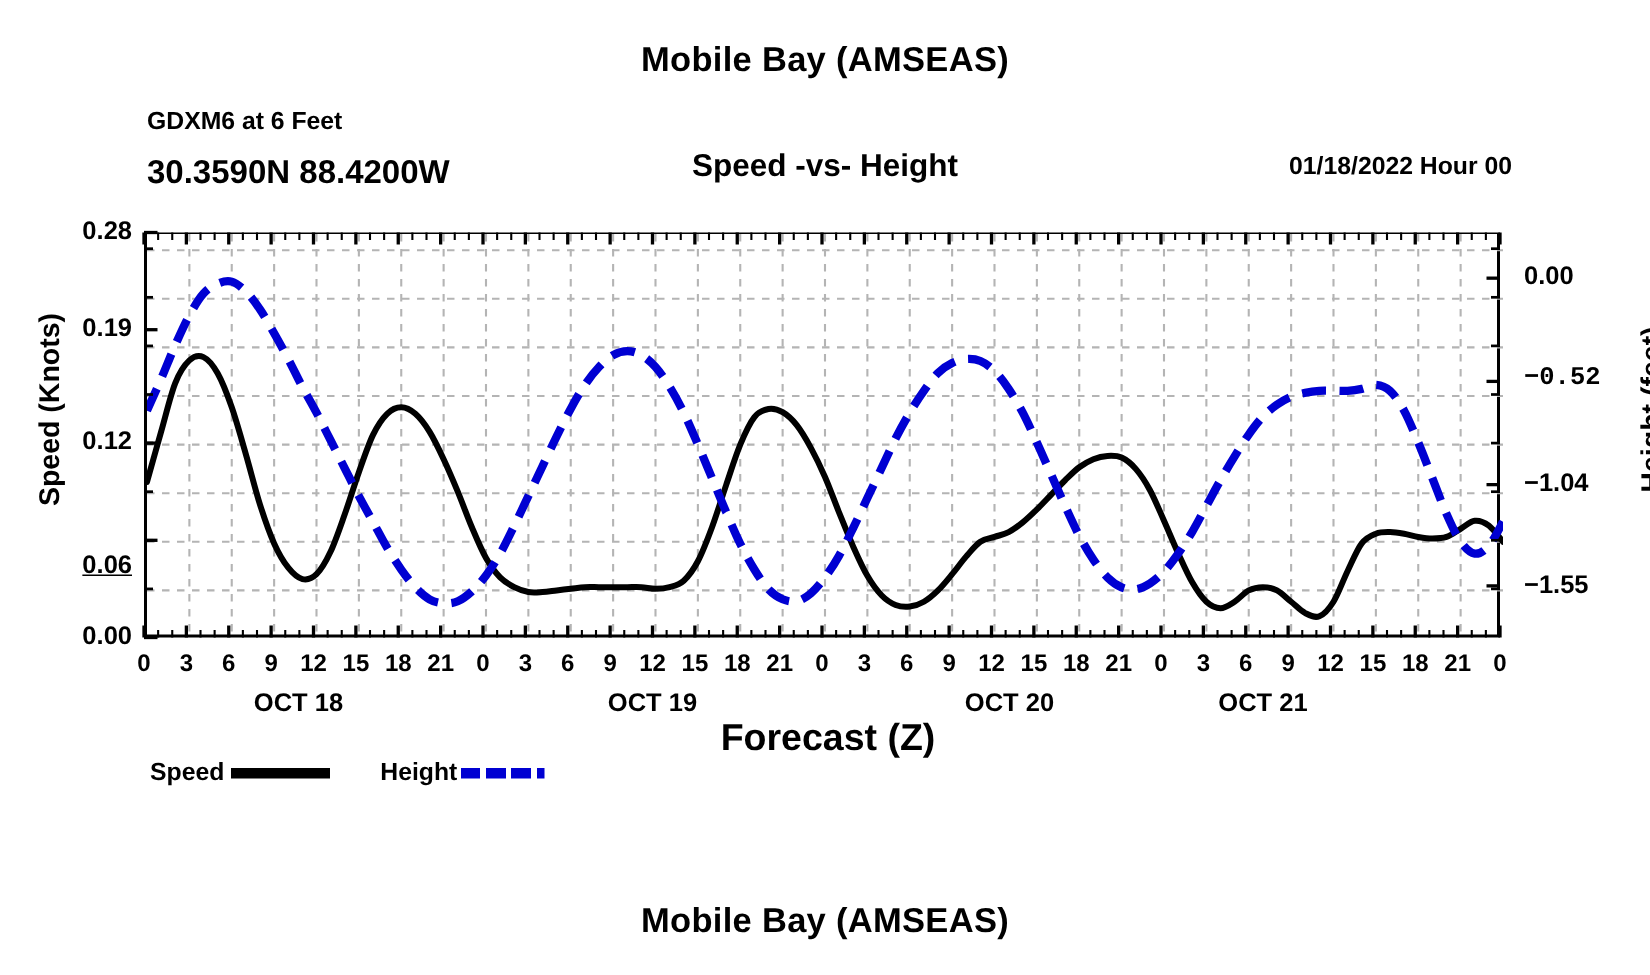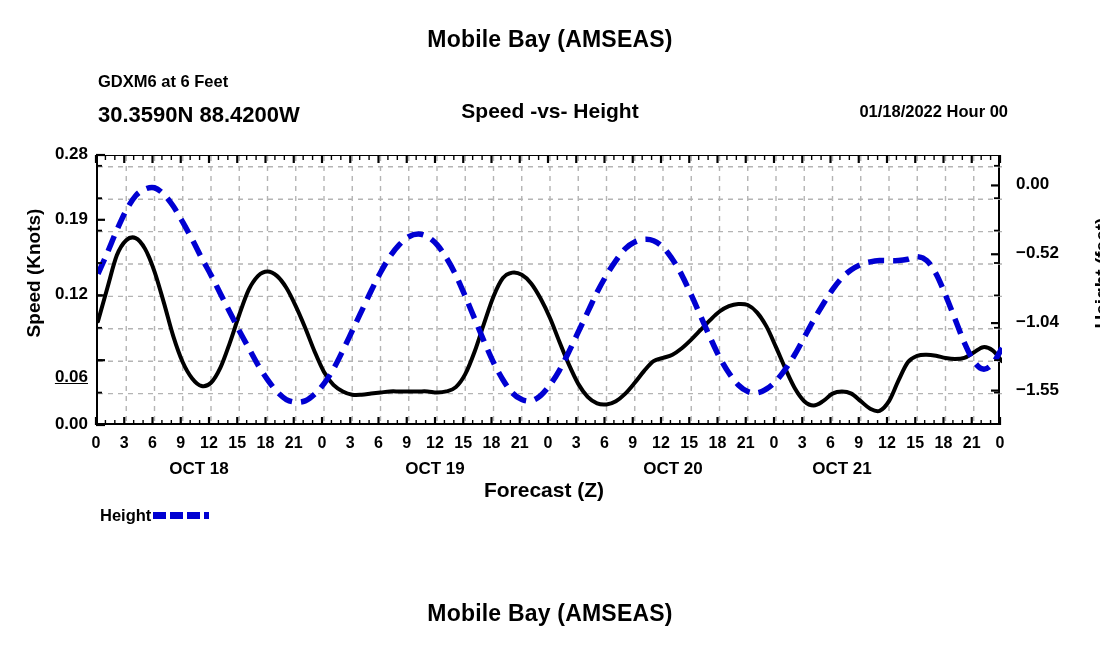--- a/index.html
+++ b/index.html
@@ -86,24 +86,24 @@
   }
   #ylabel-right {
     left: 1002px; top: 262px;
     width: 200px;
     text-align: center;
     font-size: 19px;
     font-weight: bold;
     transform: rotate(-90deg);
   }
   #xlabel {
-    left: 92px; top: 478px;
+    left: 100px; top: 478px;
     width: 904px;
     text-align: center;
-    font-size: 21px;
+    font-size: 25px;
     font-weight: bold;
   }
 
   
   .ytick-left {
     position: absolute;
     right: 1012px;
     text-align: right;
     font-size: 17px;
     font-weight: bold;
@@ -183,21 +183,21 @@
 <div id="ytick-left-container">
     <div class="ytick-left" style="top: 414px;">0.00</div>
     <div class="ytick-left" style="top: 367px; text-decoration: underline;">0.06</div>
     <div class="ytick-left" style="top: 284.4px;">0.12</div>
     <div class="ytick-left" style="top: 208.8px;">0.19</div>
     <div class="ytick-left" style="top: 144px;">0.28</div>
   </div>
 <div id="ytick-right-container">
     <div class="ytick-right" style="top: 379.588px;">−1.55</div>
     <div class="ytick-right" style="top: 312.088px;">−1.04</div>
-    <div class="ytick-right" style="top: 243.265px;">−0.52</div>
+    <div class="ytick-right" style="top: 243.265px; font-family: Liberation Mono, monospace;">−0.52</div>
     <div class="ytick-right" style="top: 174.441px;">0.00</div>
   </div>
 <div id="xtick-container">
     <div class="xtick" style="left: 96px;">0</div>
     <div class="xtick" style="left: 124.25px;">3</div>
     <div class="xtick" style="left: 152.5px;">6</div>
     <div class="xtick" style="left: 180.75px;">9</div>
     <div class="xtick" style="left: 209px;">12</div>
     <div class="xtick" style="left: 237.25px;">15</div>
     <div class="xtick" style="left: 265.5px;">18</div>
@@ -499,18 +499,22 @@
     <line x1="902.3333333333334" y1="15" x2="902.3333333333334" y2="20" stroke="#000" stroke-width="1.4"></line>
     <line x1="902.3333333333334" y1="280" x2="902.3333333333334" y2="285" stroke="#000" stroke-width="1.4"></line>
     <line x1="921.1666666666666" y1="15" x2="921.1666666666666" y2="20" stroke="#000" stroke-width="1.4"></line>
     <line x1="921.1666666666666" y1="280" x2="921.1666666666666" y2="285" stroke="#000" stroke-width="1.4"></line>
     <line x1="930.5833333333334" y1="15" x2="930.5833333333334" y2="20" stroke="#000" stroke-width="1.4"></line>
     <line x1="930.5833333333334" y1="280" x2="930.5833333333334" y2="285" stroke="#000" stroke-width="1.4"></line>
   </svg>
 
 <div class="abs" id="legend">
   <div class="legend-entry">
+    <span class="legend-text">Speed</span>
+    <span class="legend-swatch-speed"></span>
+  </div>
+  <div class="legend-entry">
     <span class="legend-text">Height</span>
     <span class="legend-swatch-height"></span>
   </div>
 </div>
 
 <div class="abs" id="bottom-title">Mobile Bay (AMSEAS)</div>
 
 </body></html>

